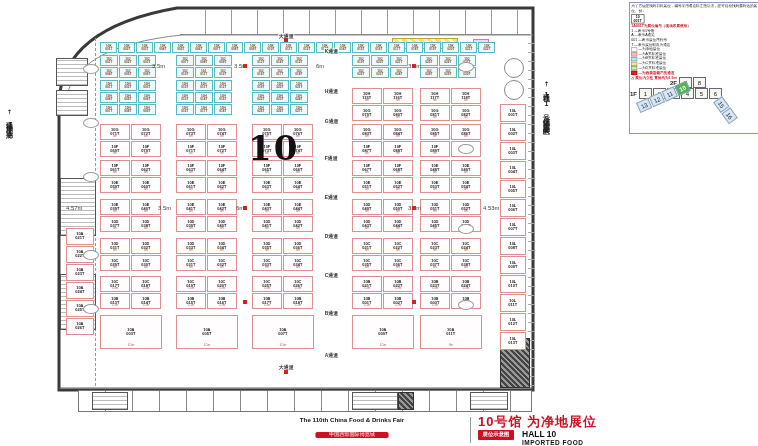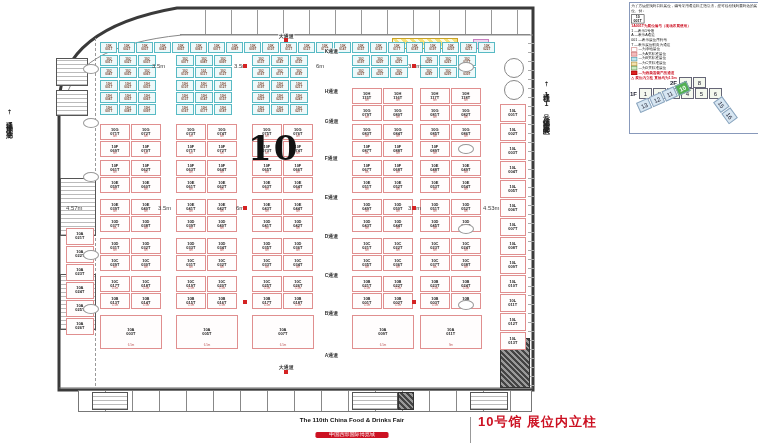--- a/index.html
+++ b/index.html
@@ -1189,17 +1189,24 @@
       </div>
   </div>
 
   <div id="footer">
     <div id="footer-left">
       <div id="f-en">The 110th China Food &amp; Drinks Fair</div>
       <div id="f-venue">中国西部国际博览城</div>
     </div>
     <div id="footer-divider"></div>
     <div id="footer-right">
-      <div id="f-hall-cn">10号馆 展位内立柱</div>
+      <div id="f-hall-cn">10号馆 为净地展位</div>
+      <div id="f-hall-row">
+        <span id="f-badge">展位示意图</span>
+        <span>
+          <div id="f-hall-en">HALL 10</div>
+          <div id="f-hall-en2">IMPORTED FOOD</div>
+        </span>
+      </div>
     </div>
   </div>
 
 </div>
 
 </body></html>

